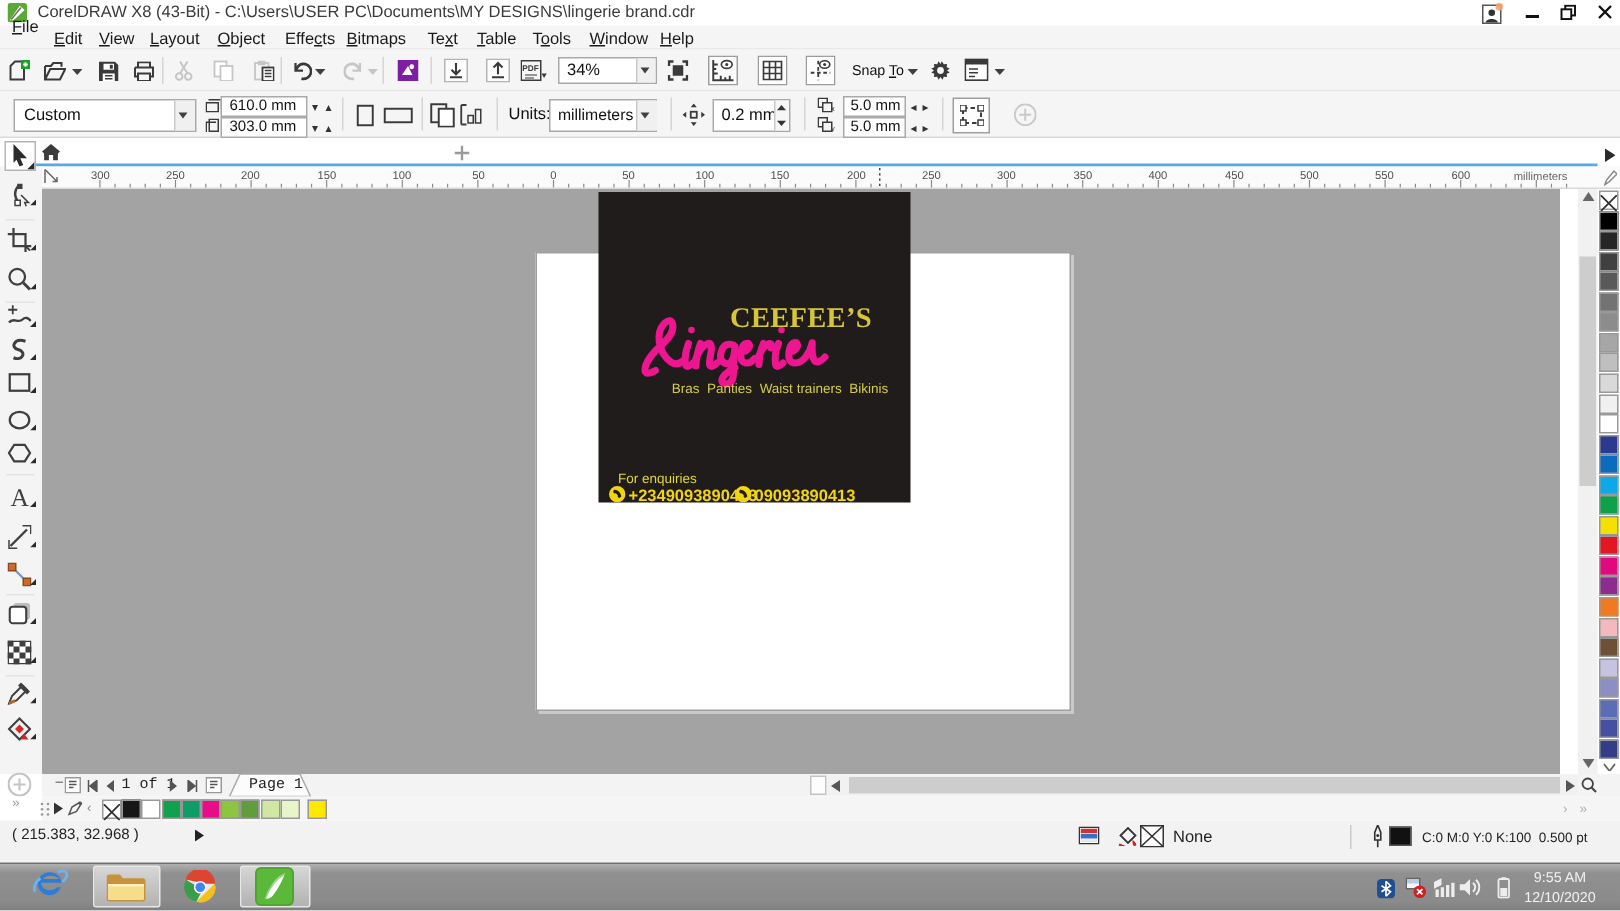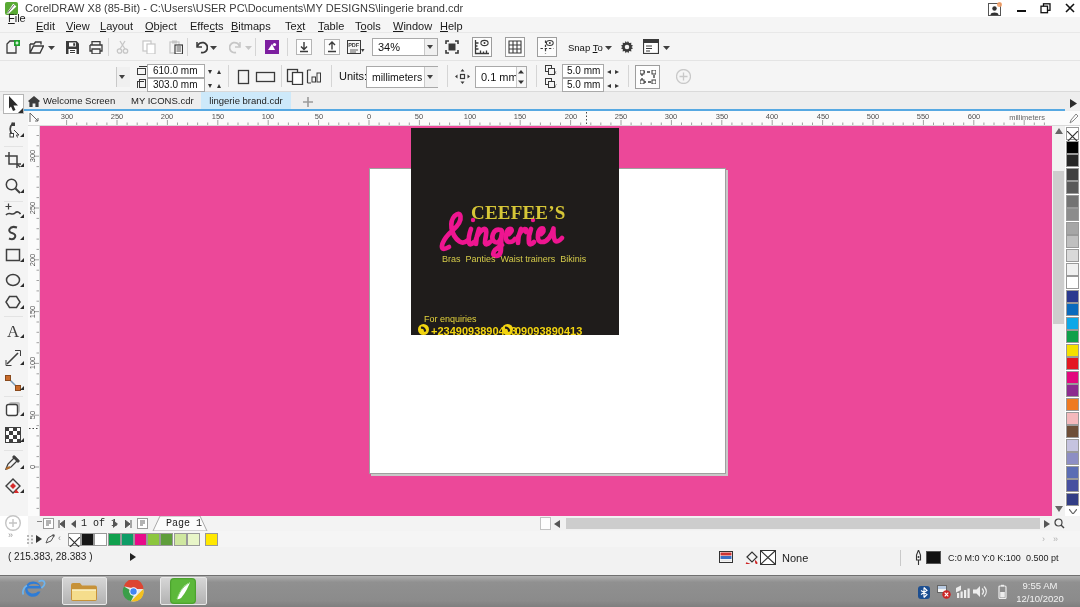--- a/index.html
+++ b/index.html
@@ -26,21 +26,21 @@
 .tab { position:absolute; top:1px; height:16px; font-size:9.5px; color:#222; line-height:16px; }
 #tab-active { left:201px; top:0; height:17px; width:90px; background:#cde9fa; text-align:center; line-height:17px; font-size:9.5px; }
 #tabrow-line { left:24px; top:109px; width:1041px; height:2px; background:#57a9e2; }
 #pickbox { left:3px; top:94px; width:21px; height:20px; background:#fff; border:1px solid #b5b5b5; }
 
 #hruler { left:24px; top:111px; width:1056px; height:15px; background:#fbfbfb; border-bottom:1px solid #d9d9d9; }
 #vruler { left:28px; top:126px; width:12px; height:390px; background:#fbfbfb; border-right:1px solid #d9d9d9; }
 
 #toolbox { left:0; top:111px; width:28px; height:405px; background:#f4f4f4; }
 .tbsep { position:absolute; left:4px; width:19px; height:1px; background:#e3e3e3; }
-#canvas { left:40px; top:126px; width:1012px; height:390px; background:#ec4899; overflow:hidden; }
+#canvas { left:28px; top:126px; width:1012px; height:390px; background:#a3a3a3; overflow:hidden;text-align:center; }
 #page { left:329px; top:42px; width:357px; height:306px; background:#fff; border:1px solid #9f9f9f; box-shadow:2px 2px 0 #c9c9c9; }
 #design { left:371px; top:2px; width:208px; height:207px; background:#1f1c1b; }
 
 #ceefees { left:60px; top:74px; width:150px; font-family:"Liberation Serif",serif; font-size:19px; font-weight:bold; color:#d6c637; letter-spacing:0.2px; }
 #cats { left:31px; top:126px; width:180px; font-size:9px; color:#d5cb4a; }
 #enq { left:13px; top:186px; font-size:9px; color:#e3d33c; }
 .ph { position:absolute; top:197px; font-size:11px; font-weight:bold; color:#f2d410; white-space:nowrap; }
 
 #vscroll { left:1052px; top:126px; width:13px; height:390px; background:#f1f1f1; }
 #vthumb { left:1053px; top:171px; width:11px; height:153px; background:#cdcdcd; }
@@ -60,21 +60,21 @@
 </style>
 </head>
 <body>
 <div id="app">
 
   <svg class="abs" style="left:5px;top:2px" width="13" height="13" viewBox="0 0 13 13">
       <rect width="13" height="13" rx="2" fill="#59a934"></rect>
       <path d="M1.5 11.5 L8.2 1.8 L11.4 4.6 L4 11.5 Z" fill="#fff"></path>
       <path d="M2.5 11 L9 3" stroke="#6a6a6a" stroke-width="1" fill="none"></path>
     </svg>
-  <div class="abs" id="title-text">CorelDRAW X8 (85-Bit) - C:\Users\USER PC\Documents\MY DESIGNS\lingerie brand.cdr</div>
+  <div class="abs" id="title-text">CorelDRAW X8 (43-Bit) - C:\Users\USER PC\Documents\MY DESIGNS\lingerie brand.cdr</div>
 
   <svg class="abs" style="left:988px;top:2px" width="15" height="14" viewBox="0 0 15 14">
       <rect x="0.5" y="1.5" width="12" height="12" fill="none" stroke="#555"></rect>
       <circle cx="6.5" cy="6.5" r="2.2" fill="#333"></circle>
       <path d="M2.5 13 C2.5 9.8 10.5 9.8 10.5 13 Z" fill="#333"></path>
       <circle cx="11.5" cy="2.5" r="2.5" fill="#f4a26a" opacity="0.9"></circle>
     </svg>
 
   <svg class="abs" style="left:1017px;top:3px" width="60" height="11" viewBox="0 0 60 11">
     <rect x="0" y="7" width="9" height="2" fill="#111"></rect>
@@ -207,20 +207,21 @@
     <svg class="abs" style="left:643px;top:39px" width="16" height="15" viewBox="0 0 16 15">
       <rect x="0.5" y="0.5" width="15" height="14" fill="#fff" stroke="#3a3a3a" stroke-width="1.2"></rect>
       <rect x="0.5" y="0.5" width="15" height="3.5" fill="#3a3a3a"></rect>
       <path d="M3 7 H9 M3 9.5 H9 M3 12 H7" stroke="#3a3a3a" stroke-width="1"></path>
     </svg>
     <svg class="abs" style="left:663px;top:46px" width="7" height="4" viewBox="0 0 7 4">
       <path d="M0 0 L7 0 L3.5 4 Z" fill="#404040"></path>
     </svg>
 
   <div class="abs" id="propbar"></div>
+  <div class="combo" style="left:9px;top:66px;width:122px;height:22px;line-height:20px;padding-left:6px">Custom</div>
     <div class="abs" style="left:116px;top:67px;width:14px;height:20px;background:#f0f0f0;border-left:1px solid #c9c9c9"></div>
     <div class="arr" style="left:119px;top:75px"></div>
     <svg class="abs" style="left:137px;top:66px" width="11" height="9" viewBox="0 0 11 9">
       <rect x="0.5" y="2.5" width="8" height="6" fill="none" stroke="#3a3a3a"></rect>
       <path d="M2 0.5 H10.5 M10.5 0 V7" stroke="#3a3a3a" stroke-width="1"></path>
     </svg>
     <svg class="abs" style="left:137px;top:79px" width="11" height="9" viewBox="0 0 11 9">
       <rect x="2.5" y="0.5" width="6" height="8" fill="none" stroke="#3a3a3a"></rect>
       <path d="M0.5 2 V10 M0 2.5 H7" stroke="#3a3a3a" stroke-width="1"></path>
     </svg>
@@ -250,21 +251,21 @@
     <div class="psep" style="left:331px"></div>
     <div class="abs" style="left:339px;top:70px;font-size:11px;color:#111">Units:</div>
     <div class="combo" style="left:366px;top:66px;width:72px;height:22px;line-height:20px;padding-left:5px;font-size:10.5px">millimeters</div>
     <div class="abs" style="left:424px;top:67px;width:14px;height:20px;background:#f0f0f0;border-left:1px solid #c9c9c9"></div>
     <div class="arr" style="left:427px;top:75px"></div>
     <div class="psep" style="left:447px"></div>
     <svg class="abs" style="left:455px;top:69px" width="15" height="15" viewBox="0 0 15 15">
       <path d="M7.5 0 L9.5 2.5 H5.5 Z M7.5 15 L9.5 12.5 H5.5 Z M0 7.5 L2.5 5.5 V9.5 Z M15 7.5 L12.5 5.5 V9.5 Z" fill="#3a3a3a"></path>
       <rect x="5.5" y="5.5" width="4" height="4" fill="none" stroke="#3a3a3a" stroke-width="1.2"></rect>
     </svg>
-    <div class="combo" style="left:475px;top:66px;width:52px;height:22px;line-height:20px;padding-left:5px">0.1 mm</div>
+    <div class="combo" style="left:475px;top:66px;width:52px;height:22px;line-height:20px;padding-left:5px">0.2 mm</div>
     <div class="abs" style="left:516px;top:67px;width:10px;height:20px;background:#f7f7f7;border-left:1px solid #c9c9c9"></div>
     <svg class="abs" style="left:518px;top:70px" width="6" height="14" viewBox="0 0 6 14">
       <path d="M3 0 L6 3.5 H0 Z" fill="#333"></path>
       <path d="M3 14 L6 10.5 H0 Z" fill="#333"></path>
     </svg>
     <div class="psep" style="left:536px"></div>
     <svg class="abs" style="left:545px;top:65px" width="13" height="10" viewBox="0 0 13 10">
       <rect x="0.5" y="0.5" width="6" height="6" fill="none" stroke="#3a3a3a"></rect>
       <rect x="3.5" y="3.5" width="6" height="6" fill="#f5f5f5" stroke="#3a3a3a"></rect>
       <text x="9" y="9" font-size="5" fill="#3a3a3a">x</text>
@@ -287,25 +288,20 @@
       <rect x="0" y="0" width="4" height="4" fill="#fff" stroke="#3a3a3a" stroke-width="1"></rect>
       <rect x="12" y="0" width="4" height="4" fill="#fff" stroke="#3a3a3a" stroke-width="1"></rect>
       <rect x="0" y="10" width="4" height="4" fill="#fff" stroke="#3a3a3a" stroke-width="1"></rect>
       <rect x="12" y="10" width="4" height="4" fill="#fff" stroke="#3a3a3a" stroke-width="1"></rect>
     </svg>
     <svg class="abs" style="left:676px;top:69px" width="15" height="15" viewBox="0 0 15 15">
       <circle cx="7.5" cy="7.5" r="7" fill="none" stroke="#c9c9c9" stroke-width="1.3"></circle>
       <path d="M7.5 3.5 V11.5 M3.5 7.5 H11.5" stroke="#c9c9c9" stroke-width="1.3"></path>
     </svg>
 
-  <div class="abs" id="tabrow">
-    <div class="tab" style="left:43px">Welcome Screen</div>
-    <div class="tab" style="left:131px">MY ICONS.cdr</div>
-    <div class="tab" id="tab-active">lingerie brand.cdr</div>
-  </div>
   <div class="abs" id="tabrow-line"></div>
 
   <svg class="abs" style="left:28px;top:96px" width="12" height="11" viewBox="0 0 12 11">
       <path d="M6 0 L12 5 L10.6 6.3 L10.6 11 L7.4 11 L7.4 7.4 L4.6 7.4 L4.6 11 L1.4 11 L1.4 6.3 L0 5 Z" fill="#3c3c3c"></path>
     </svg>
 
   <svg class="abs" style="left:303px;top:97px" width="10" height="10" viewBox="0 0 10 10">
       <path d="M5 0 V10 M0 5 H10" stroke="#9a9a9a" stroke-width="1.6"></path>
     </svg>
 
@@ -779,21 +775,21 @@
     </svg>
     <svg class="abs" style="left:45px;top:534px" width="10" height="10" viewBox="0 0 10 10">
       <path d="M1 9 L3 4 L8 1 L9 2 L6 7 Z" fill="none" stroke="#555" stroke-width="1"></path>
       <circle cx="8.5" cy="1.5" r="1.2" fill="#555"></circle>
     </svg>
     <div class="abs" style="left:58px;top:533px;font-size:9px;color:#888">‹</div>
     <div class="abs" style="left:1042px;top:534px;font-size:9px;color:#b0b0b0">›</div>
     <div class="abs" style="left:1053px;top:534px;font-size:9px;color:#b0b0b0">»</div>
 
   <div class="abs" id="statusbar"></div>
-  <div class="abs" style="left:8px;top:551px;font-size:10px;color:#222">( 215.383, 28.383 )</div>
+  <div class="abs" style="left:8px;top:551px;font-size:10px;color:#222">( 215.383, 32.968 )</div>
   <svg class="abs" style="left:130px;top:553px" width="6" height="8" viewBox="0 0 6 8">
       <path d="M0 0 L6 4 L0 8 Z" fill="#222"></path>
     </svg>
   <svg class="abs" style="left:719px;top:551px" width="14" height="12" viewBox="0 0 14 12">
       <rect x="0.5" y="0.5" width="13" height="11" fill="#fff" stroke="#333"></rect>
       <rect x="1.5" y="1.5" width="11" height="3" fill="#cc3333"></rect>
       <rect x="1.5" y="5" width="11" height="3" fill="#3a6fc4"></rect>
       <rect x="1.5" y="8.5" width="11" height="2" fill="#e8e8e8"></rect>
     </svg>
     <svg class="abs" style="left:745px;top:551px" width="14" height="13" viewBox="0 0 14 13">

